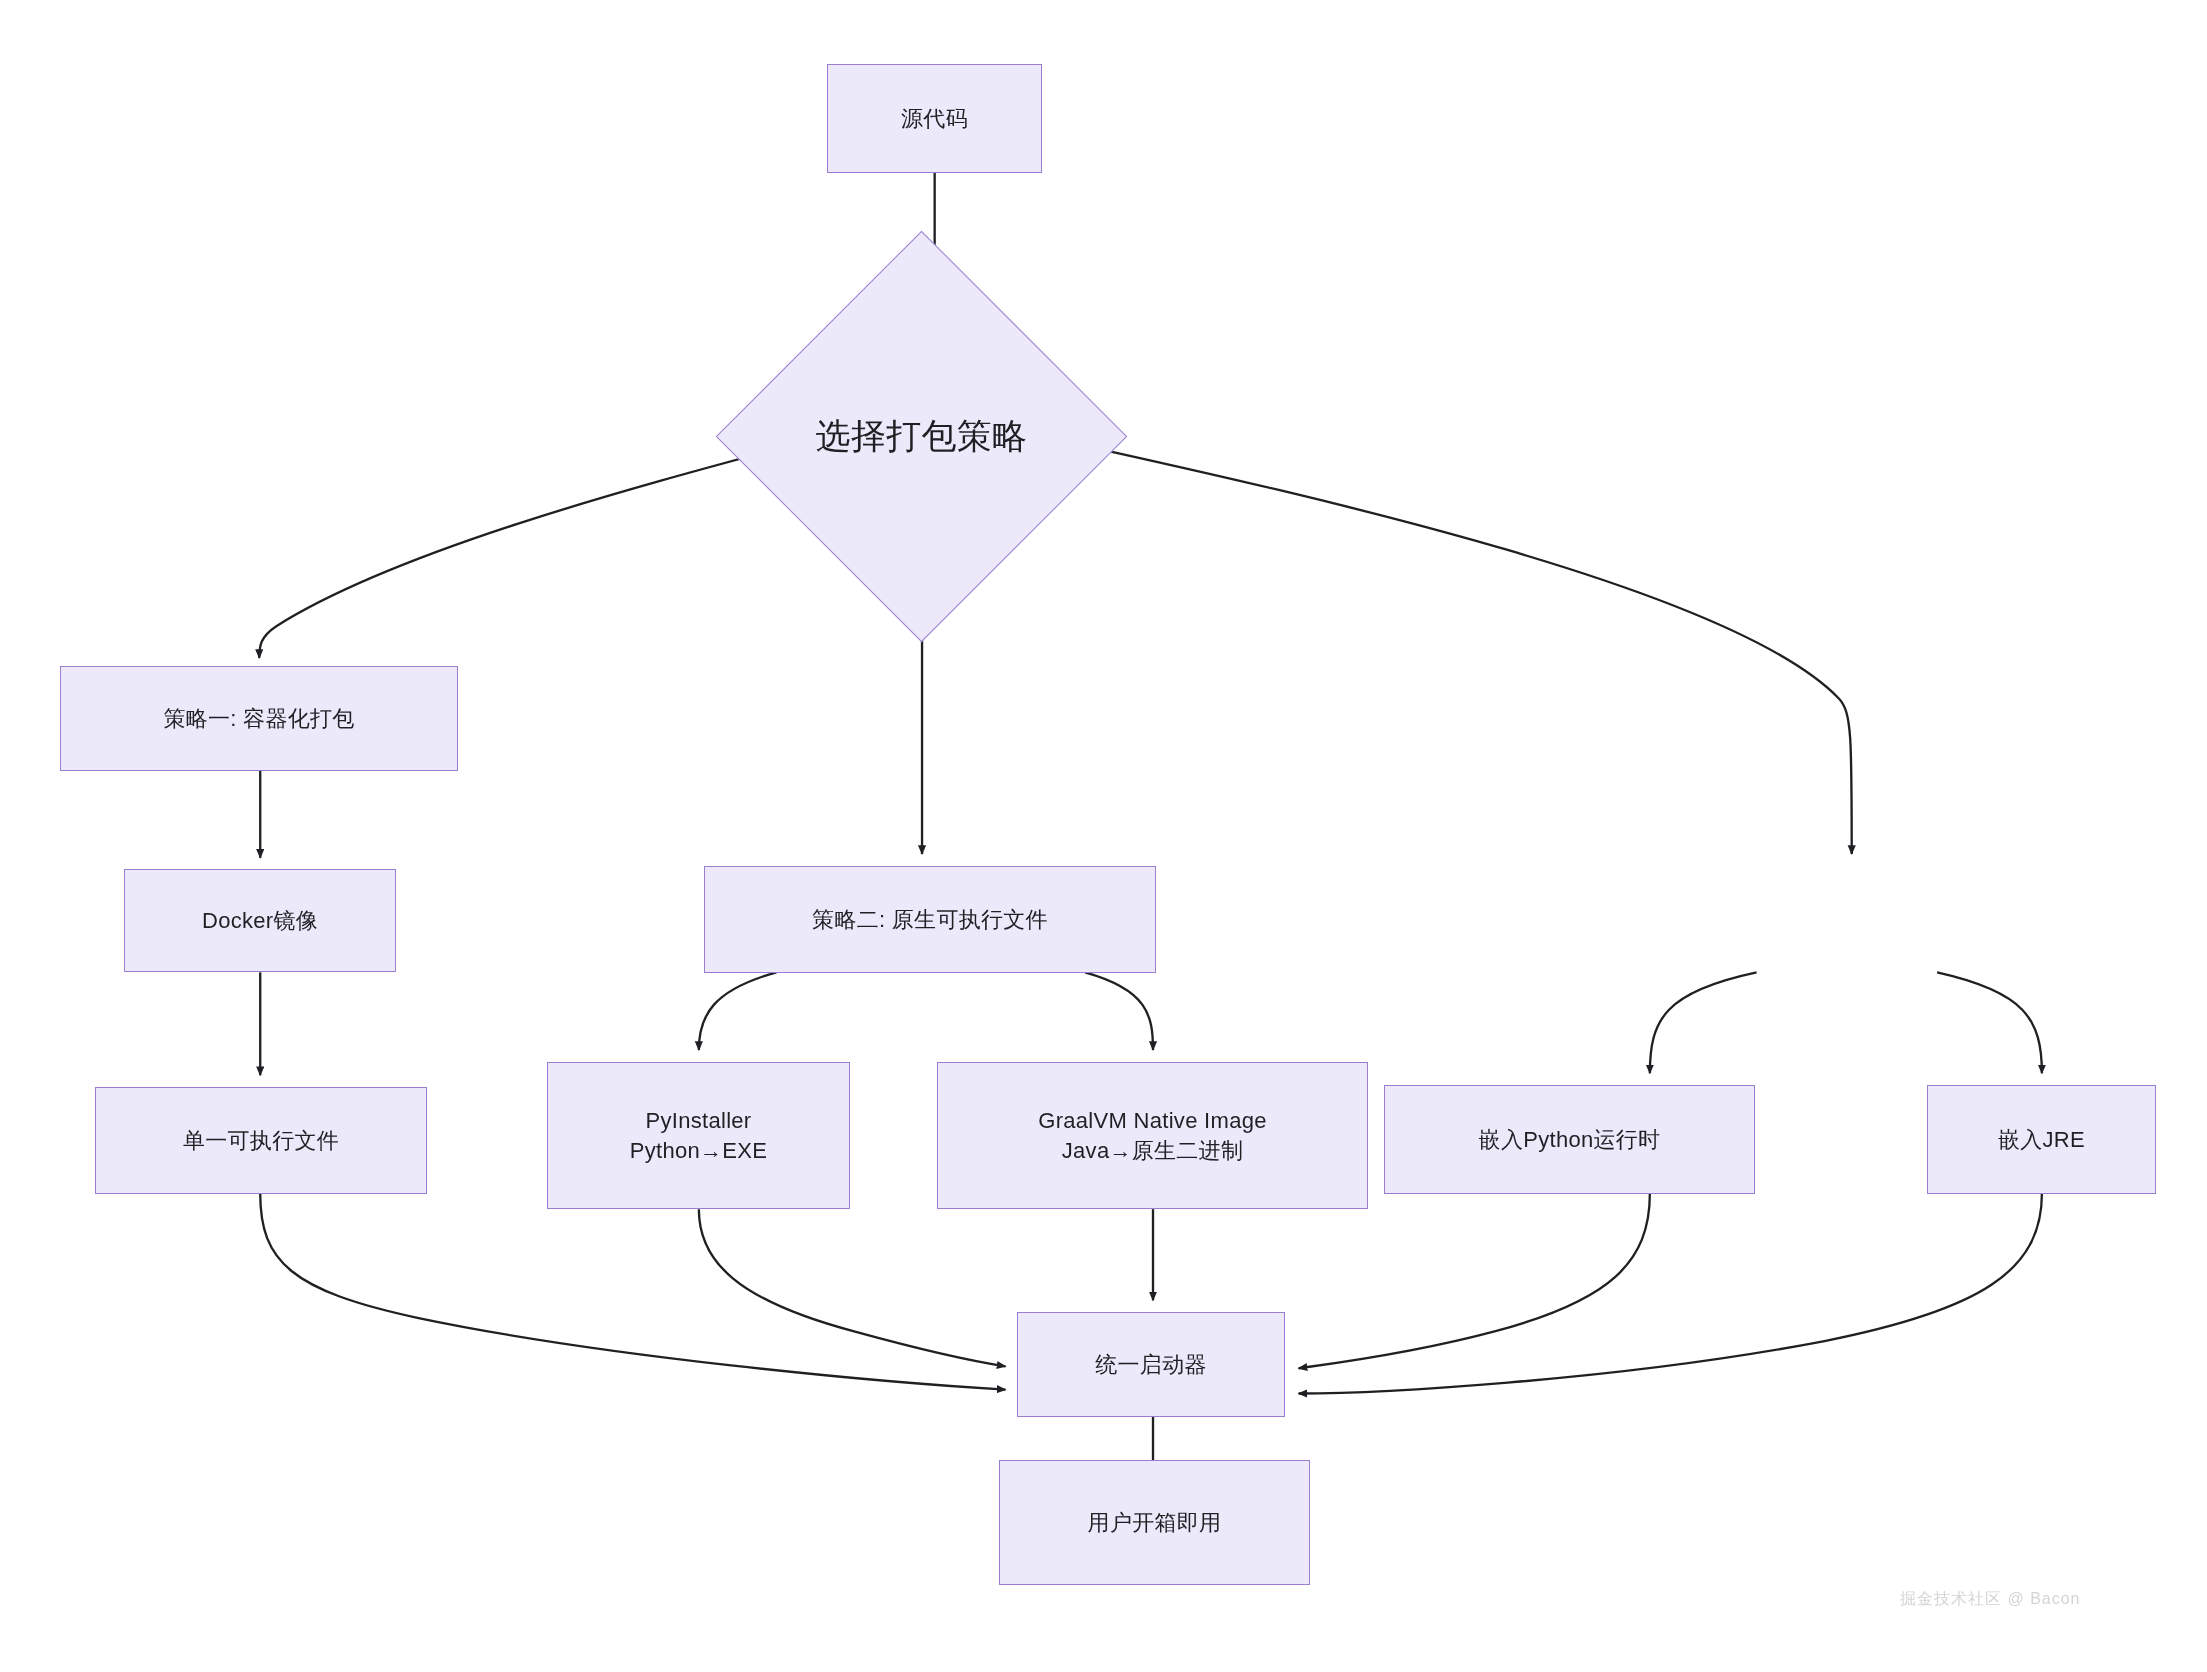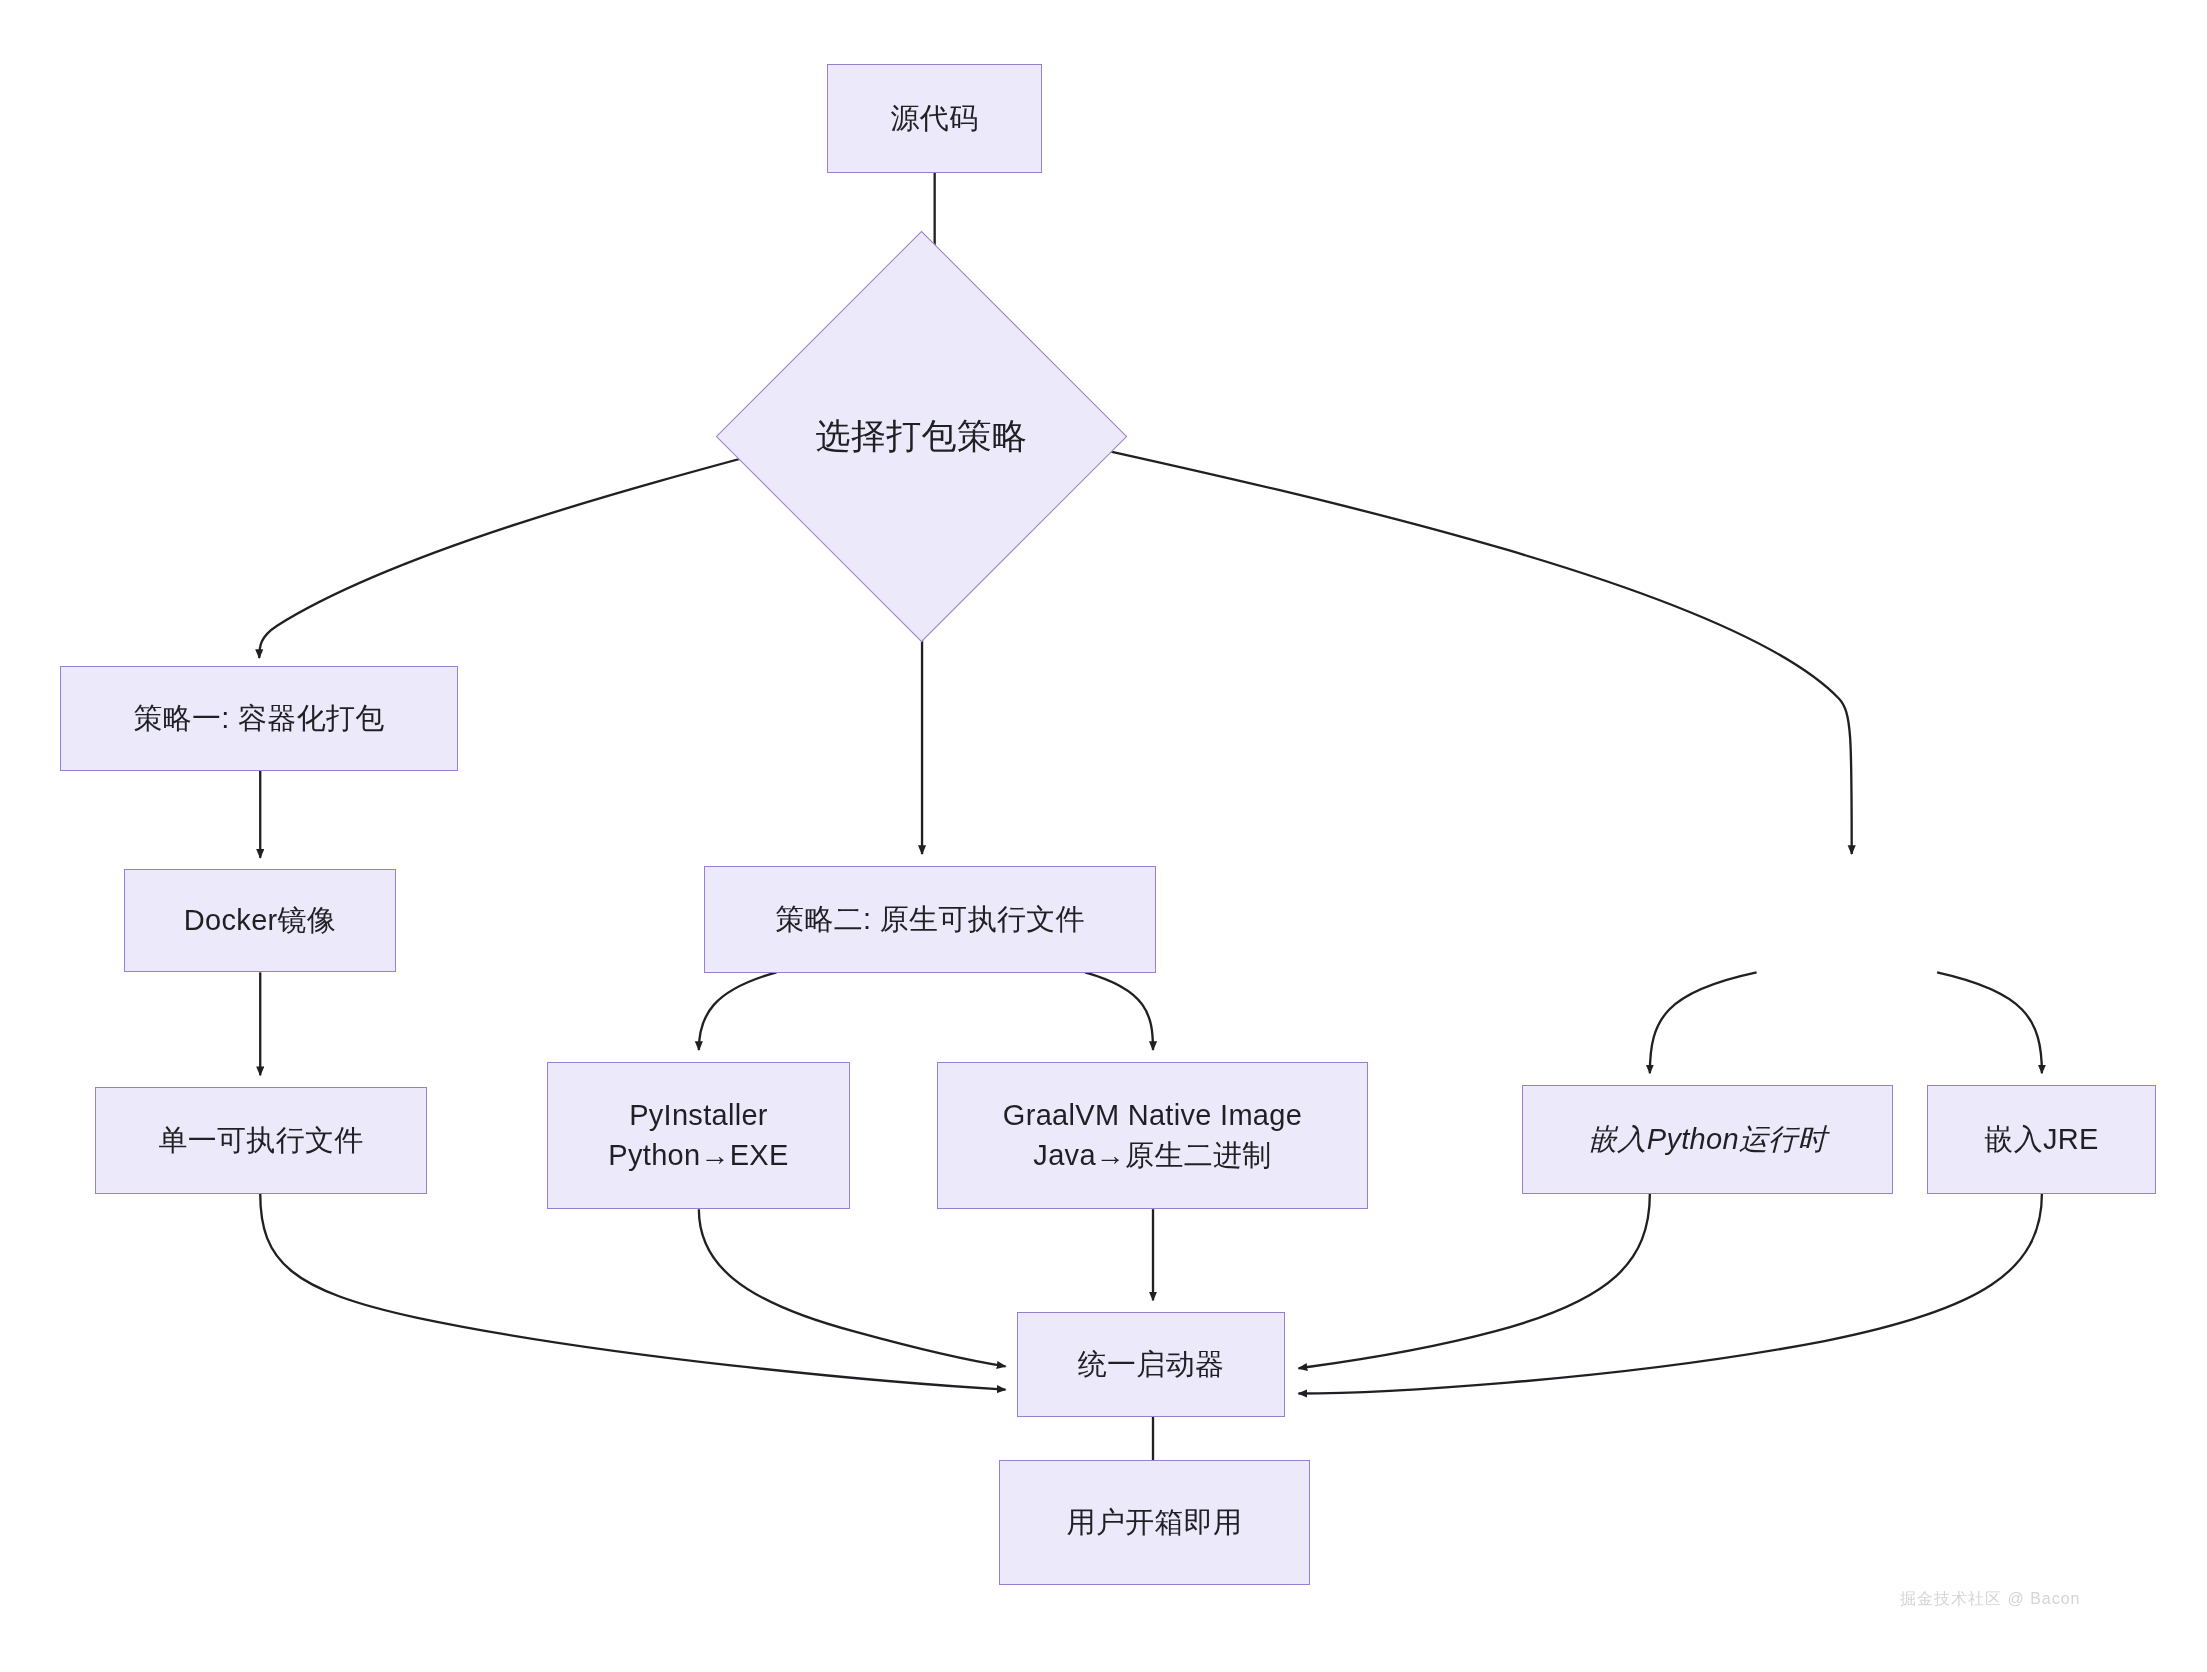--- a/index.html
+++ b/index.html
@@ -29,21 +29,21 @@
   .node {
     position: absolute;
     box-sizing: border-box;
     background: #ece9fb;
     border: 1.9px solid #9a7fd0;
     display: flex;
     align-items: center;
     justify-content: center;
     text-align: center;
     color: #1f2023;
-    font-size: 29px;
+    font-size: 22px;
     line-height: 1.35;
     letter-spacing: 0.3px;
     white-space: pre-line;
   }
   .decision-wrap {
     position: absolute;
   }
   .decision-shape {
     position: absolute;
     left: 0; top: 0;
@@ -135,21 +135,21 @@
     <span>PyInstaller
 Python→EXE</span>
   </div>
 
   <div class="node" style="left:937px; top:1062px; width:431px; height:147px;">
     <span>GraalVM Native Image
 Java→原生二进制</span>
   </div>
 
 
-  <div class="node" style="left:1522px; top:1085px; width:371px; height:109px;font-style:italic;">
+  <div class="node" style="left:1384px; top:1085px; width:371px; height:109px;">
     <span>嵌入Python运行时</span>
   </div>
 
   <div class="node" style="left:1927px; top:1085px; width:229px; height:109px;">
     <span>嵌入JRE</span>
   </div>
 
   <div class="node" style="left:1017px; top:1312px; width:268px; height:105px;">
     <span>统一启动器</span>
   </div>

